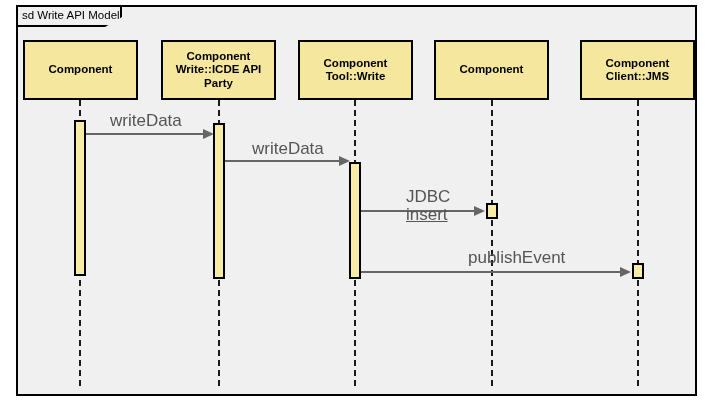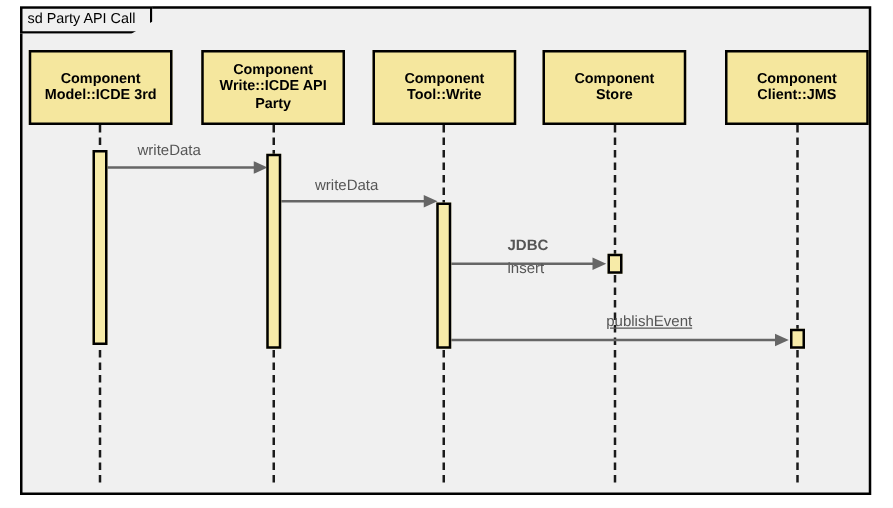--- a/index.html
+++ b/index.html
@@ -98,47 +98,46 @@
     position: absolute;
     width: 0;
     height: 0;
     border-top: 5px solid transparent;
     border-bottom: 5px solid transparent;
     border-left: 11px solid #666666;
     z-index: 1;
   }
   .msg-label {
     position: absolute;
-    font-size: 12px;
+    font-size: 17px;
     line-height: 15px;
     color: #555555;
     white-space: nowrap;
     z-index: 2;
   }
 </style>
 </head>
 <body>
 
 <div id="canvas">
 
   <div class="sd-frame"></div>
 
   <div class="frame-tab"></div>
-  <div class="frame-tab-label">sd Party API Call</div>
+  <div class="frame-tab-label">sd Write API Model</div>
 
   <div class="lifeline" style="left:79px;  top:100px; height:286px;"></div>
   <div class="lifeline" style="left:218px; top:100px; height:286px;"></div>
   <div class="lifeline" style="left:354px; top:100px; height:286px;"></div>
   <div class="lifeline" style="left:491px; top:100px; height:286px;"></div>
   <div class="lifeline" style="left:637px; top:100px; height:286px;"></div>
 
   <div class="lifeline-box" style="left:23px; top:40px; width:115px; height:60px;">
     <span>
       <span>Component</span>
-      <span>Model::ICDE 3rd</span>
     </span>
   </div>
 
   <div class="lifeline-box" style="left:161px; top:40px; width:115px; height:60px;">
     <span>
       <span>Component</span>
       <span>Write::ICDE API</span>
       <span>Party</span>
     </span>
   </div>
@@ -146,21 +145,20 @@
   <div class="lifeline-box" style="left:298px; top:40px; width:115px; height:60px;">
     <span>
       <span>Component</span>
       <span>Tool::Write</span>
     </span>
   </div>
 
   <div class="lifeline-box" style="left:434px; top:40px; width:115px; height:60px;">
     <span>
       <span>Component</span>
-      <span>Store</span>
     </span>
   </div>
 
   <div class="lifeline-box" style="left:580px; top:40px; width:115px; height:60px;">
     <span>
       <span>Component</span>
       <span>Client::JMS</span>
     </span>
   </div>
 
@@ -173,20 +171,20 @@
   <div class="msg-line" style="left:86px; top:133px; width:118px;"></div>
   <div class="msg-arrow" style="left:203px; top:129px;"></div>
   <div class="msg-label" style="left:110px; top:113px;">writeData</div>
 
   <div class="msg-line" style="left:225px; top:160px; width:115px;"></div>
   <div class="msg-arrow" style="left:339px; top:156px;"></div>
   <div class="msg-label" style="left:252px; top:141px;">writeData</div>
 
   <div class="msg-line" style="left:361px; top:210px; width:114px;"></div>
   <div class="msg-arrow" style="left:474px; top:206px;"></div>
-  <div class="msg-label" style="left:406px; top:189px;font-weight:bold;">JDBC</div>
-  <div class="msg-label" style="left:406px; top:207px;">insert</div>
+  <div class="msg-label" style="left:406px; top:189px;">JDBC</div>
+  <div class="msg-label" style="left:406px; top:207px;text-decoration:underline;">insert</div>
 
   <div class="msg-line" style="left:361px; top:271px; width:260px;"></div>
   <div class="msg-arrow" style="left:620px; top:267px;"></div>
-  <div class="msg-label" style="left:485px; top:250px;text-decoration:underline;">publishEvent</div>
+  <div class="msg-label" style="left:468px; top:250px;">publishEvent</div>
 
 </div>
 
 </body></html>

